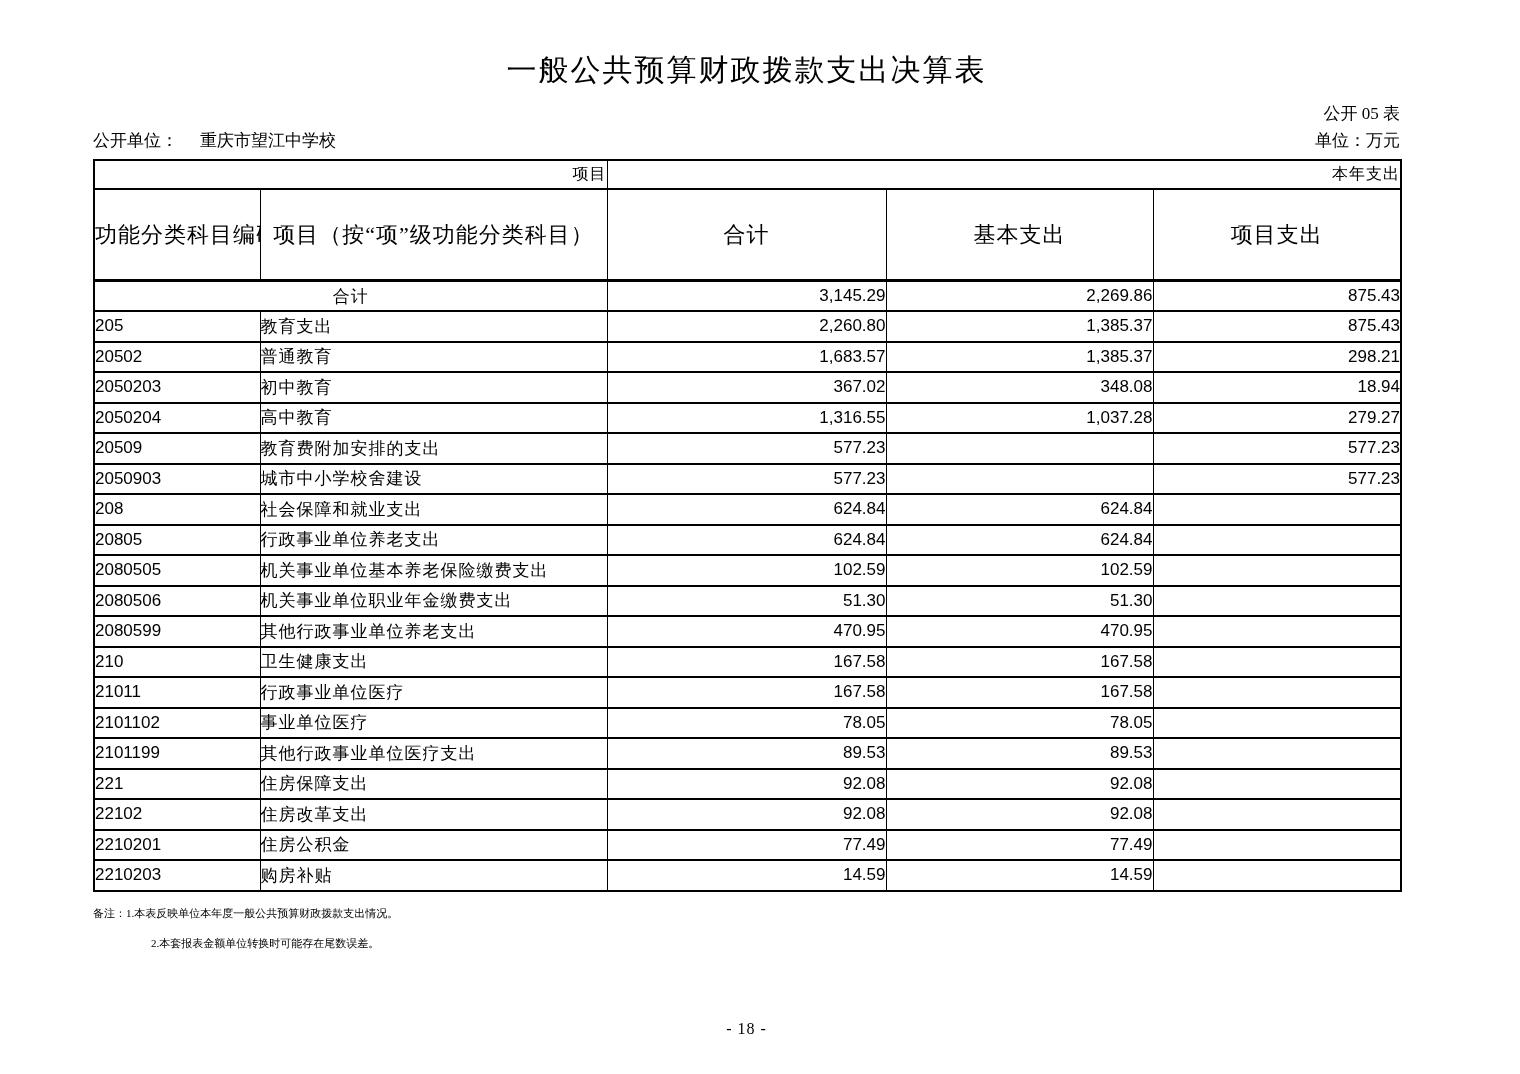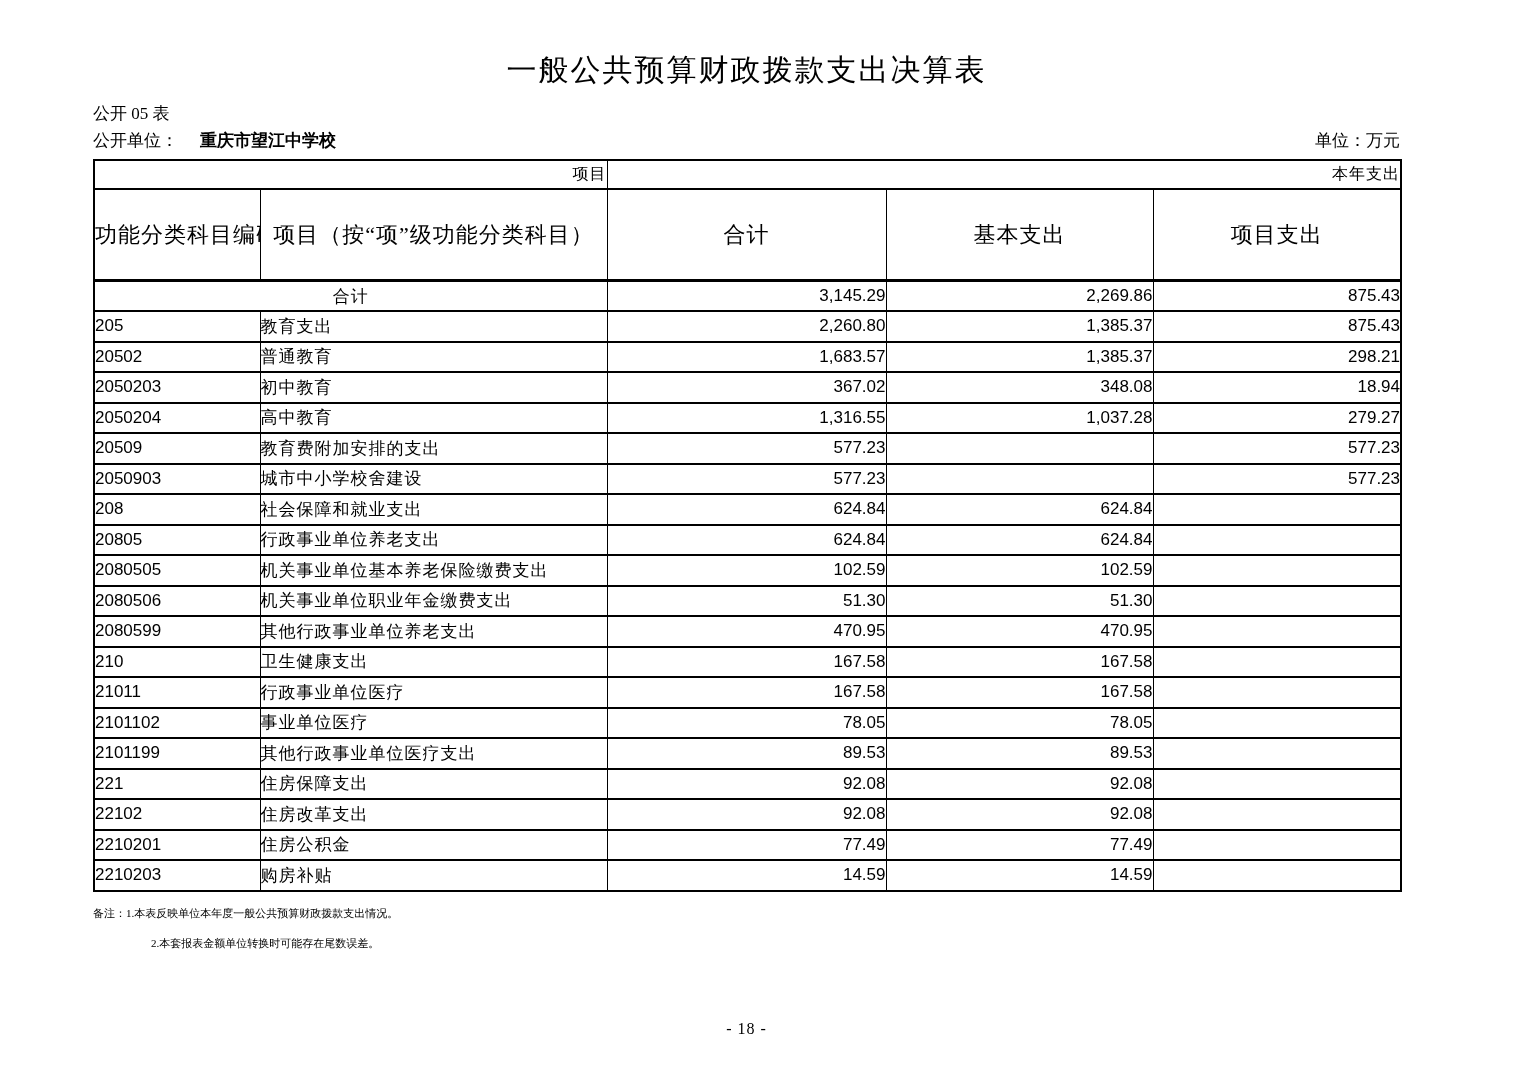--- a/index.html
+++ b/index.html
@@ -23,33 +23,34 @@
   }
   .doc-title {
     text-align: center;
     font-size: 30px;
     font-weight: normal;
     letter-spacing: 2px;
     line-height: 40px;
     margin: 0;
   }
   .table-code-line {
+    text-align: right;
     font-size: 17px;
     line-height: 24px;
     margin-top: 12px;
   }
   .meta-row {
     display: flex;
     justify-content: space-between;
     font-size: 17px;
     line-height: 26px;
     margin-top: 2px;
     margin-bottom: 5px;
   }
-  .unit-name { margin-left: 22px; font-weight: bold; }
+  .unit-name { margin-left: 22px; }
 
   table.fiscal {
     border-collapse: collapse;
     width: 1307px;
     table-layout: fixed;
     border: 2px solid #000;
   }
   table.fiscal th, table.fiscal td {
     border: 1px solid #000;
     border-top-width: 2px;

